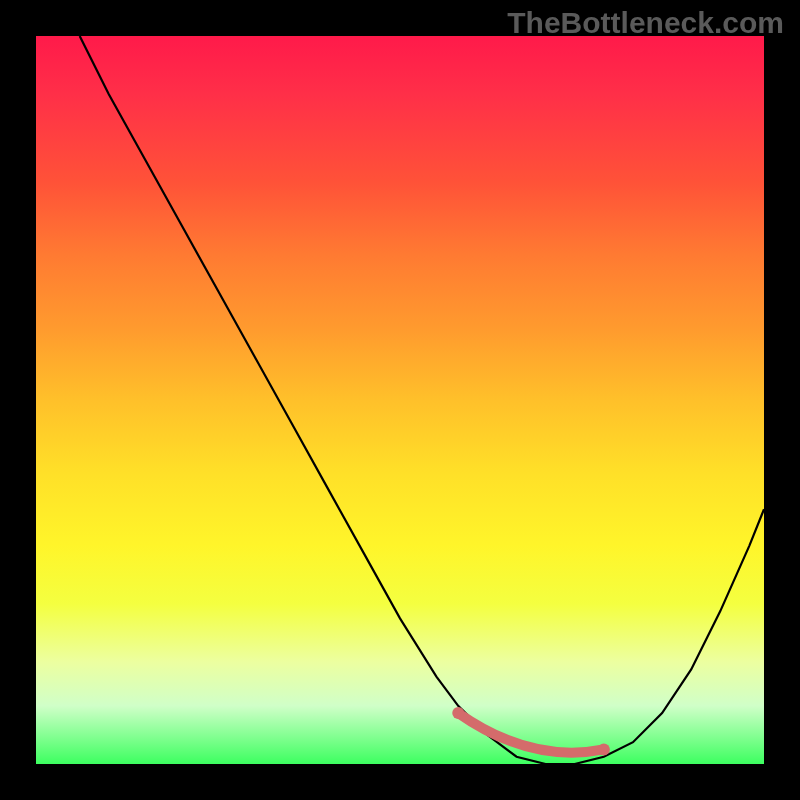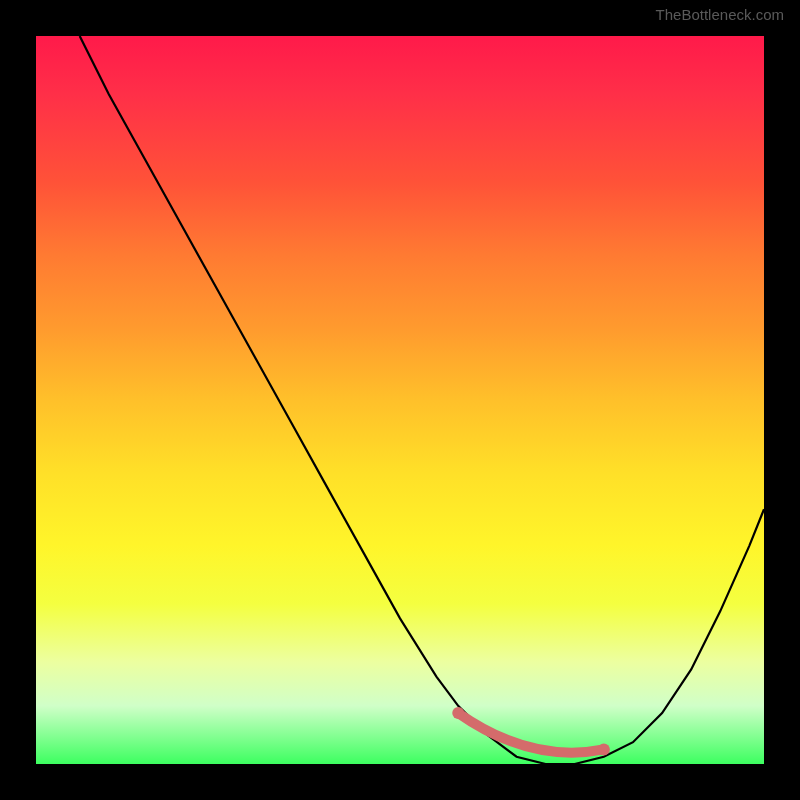--- a/index.html
+++ b/index.html
@@ -9,22 +9,22 @@
     background: #000;
     position: relative;
     font-family: Arial, sans-serif;
     overflow: hidden;
   }
   .watermark {
     position: absolute;
     top: 6px;
     right: 16px;
     color: #5a5a5a;
-    font-size: 15px;
-    font-weight: 400;
+    font-size: 30px;
+    font-weight: 700;
     z-index: 10;
   }
   .plot-area {
     position: absolute;
     left: 36px;
     top: 36px;
     width: 728px;
     height: 728px;
     overflow: hidden;
   }

